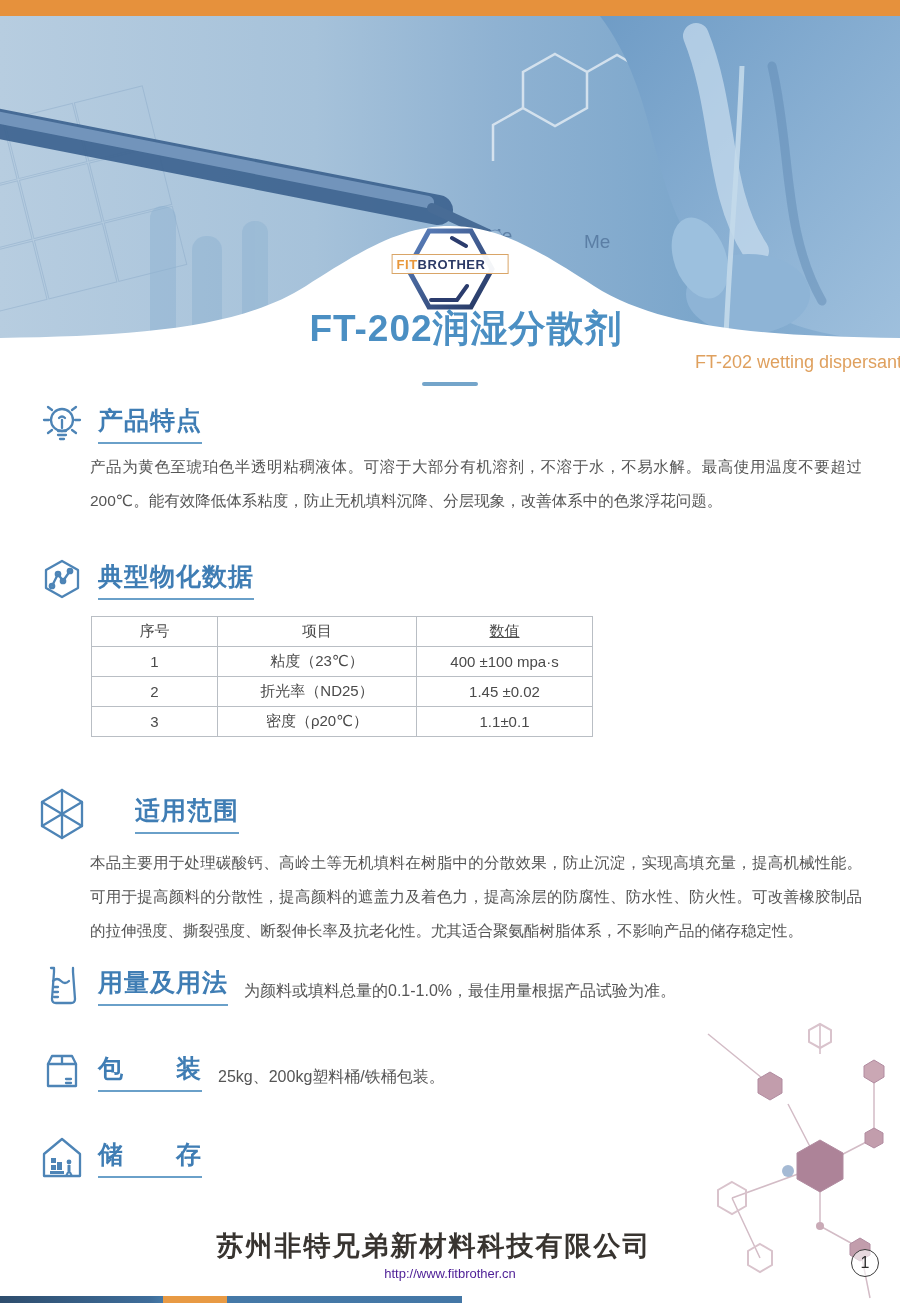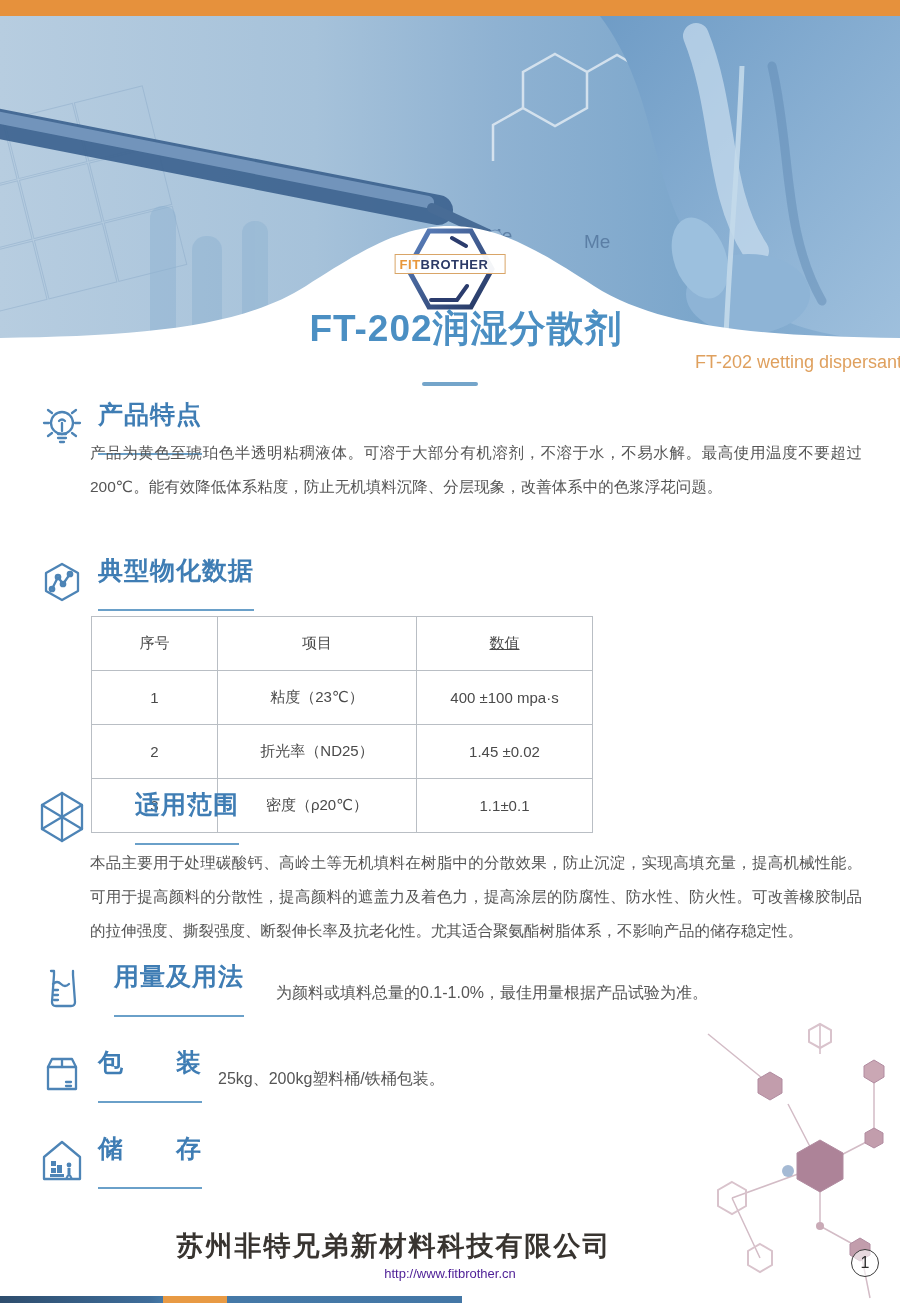--- a/index.html
+++ b/index.html
@@ -8,21 +8,21 @@
     font-family:"Liberation Sans","DejaVu Sans",sans-serif;overflow:hidden;
   }
   .topbar{position:absolute;left:0;top:0;width:900px;height:16px;background:#e6913c;}
   .hero{position:absolute;left:0;top:16px;width:900px;height:330px;}
   .hero svg{display:block;width:900px;height:330px;}
 
   .logo{position:absolute;left:395px;top:226px;width:110px;height:86px;}
   .logo svg{position:absolute;left:0;top:0;}
   .logo-text{
     position:absolute;left:50%;top:38px;transform:translate(-50%,-50%);
-    background:rgba(255,255,255,.95);border:1px solid #d9a567;padding:2px 16px 1px 4px;
+    background:rgba(255,255,255,.95);border:1px solid #d9a567;padding:2px 22px 1px 4px;
     font-size:13px;font-weight:bold;letter-spacing:.5px;white-space:nowrap;
   }
   .logo-text .fit{color:#e8973b;}
   .logo-text .brother{color:#2c3a66;}
 
   .title{
     position:absolute;left:16px;top:304px;width:900px;margin:0;text-align:center;
     font-size:37px;font-weight:bold;color:#4b8fc3;letter-spacing:1px;
   }
   .subtitle{
@@ -31,40 +31,40 @@
   }
   .subtitle-rule{
     position:absolute;left:422px;top:382px;width:56px;height:4px;
     background:#74a5ca;border-radius:2px;
   }
 
   .sec-row{position:absolute;left:36px;display:flex;align-items:center;}
   .sec-icon{flex:0 0 auto;width:52px;height:52px;display:flex;align-items:center;justify-content:center;}
   .sec-h{
     margin:0 0 0 10px;font-size:25px;font-weight:bold;color:#3f7db4;letter-spacing:1px;
-    border-bottom:2px solid #6aa0c9;padding-bottom:22px;white-space:pre;
+    border-bottom:2px solid #6aa0c9;padding-bottom:5px;white-space:pre;
   }
   .sec-inline-body{margin-left:16px;padding-top:10px;font-size:16px;color:#555;}
   .sec-lines{margin-left:16px;padding-top:6px;font-size:15.5px;color:#555;line-height:25px;}
 
   .body-par{
     position:absolute;left:90px;width:772px;margin:0;
     font-size:15.5px;color:#555;line-height:34px;text-align:justify;
   }
 
   .spec-table{position:absolute;left:91px;top:616px;border-collapse:collapse;}
   .spec-table td,.spec-table th{
     border:1px solid #b9bec4;height:29px;text-align:center;vertical-align:middle;
-    font-size:15px;font-weight:normal;color:#4a4a4a;padding:12px 6px;
+    font-size:15px;font-weight:normal;color:#4a4a4a;padding:0 6px;
   }
   .col-a{width:113px;} .col-b{width:186px;} .col-c{width:163px;text-decoration:underline;}
 
   .footer-company{
     position:absolute;left:0;top:1228px;width:788px;margin:0;text-align:center;
-    font-size:27px;font-weight:bold;color:#383430;letter-spacing:2px;
+    font-size:27px;font-weight:bold;color:#383430;letter-spacing:2px;padding-left:40px;
   }
   .footer-url{
     position:absolute;left:0;top:1266px;width:900px;text-align:center;
     font-size:13px;color:#4c1d95;
   }
   .bottombar{
     position:absolute;left:0;bottom:0;width:462px;height:7px;
     background:linear-gradient(90deg,
       #2e4d6d 0px,#3e6d9a 150px,#4579a7 163px,
       #e89a44 163px,#e89a44 227px,
@@ -171,21 +171,21 @@
         <g class="icon-stroke">
           <circle cx="24" cy="22" r="11"></circle>
           <path d="M20,33 h8 M20,37 h8 M22,41 h4"></path>
           <path d="M21,20 q3,-3 6,0 M24,22 v8"></path>
           <path d="M6,22 h5 M37,22 h5 M10,9 l4,3 M38,9 l-4,3 M10,35 l4,-3 M38,35 l-4,-3"></path>
         </g>
       </svg>
     </span>
     <h2 class="sec-h">产品特点</h2>
   </div>
-  <p class="body-par" style="top:436px;">产品为黄色至琥珀色半透明粘稠液体。可溶于大部分有机溶剂，不溶于水，不易水解。最高使用温度不要超过200℃。能有效降低体系粘度，防止无机填料沉降、分层现象，改善体系中的色浆浮花问题。</p>
+  <p class="body-par" style="top:450px;">产品为黄色至琥珀色半透明粘稠液体。可溶于大部分有机溶剂，不溶于水，不易水解。最高使用温度不要超过200℃。能有效降低体系粘度，防止无机填料沉降、分层现象，改善体系中的色浆浮花问题。</p>
 
   <div class="sec-row" style="top:554px;">
     <span class="sec-icon">
       <svg width="46" height="46" viewBox="0 0 46 46">
         <g class="icon-stroke">
           <path d="M23,4 L39,13 V31 L23,40 L7,31 V13 Z"></path>
           <path d="M13,29 L19,17 L24,24 L31,14"></path>
           <circle cx="13" cy="29" r="2.2"></circle>
             <circle cx="19" cy="17" r="2.2"></circle>
             <circle cx="24" cy="24" r="2.2"></circle>
@@ -229,21 +229,21 @@
         <g class="icon-stroke">
           <path d="M25,3 L45,15 V39 L25,51 L5,39 V15 Z"></path>
           <path d="M25,3 V51 M5,15 L45,39 M45,15 L5,39"></path>
         </g>
       </svg>
     </span>
     <h2 class="sec-h">适用范围</h2>
   </div>
   <p class="body-par" style="top:846px;">本品主要用于处理碳酸钙、高岭土等无机填料在树脂中的分散效果，防止沉淀，实现高填充量，提高机械性能。可用于提高颜料的分散性，提高颜料的遮盖力及着色力，提高涂层的防腐性、防水性、防火性。可改善橡胶制品的拉伸强度、撕裂强度、断裂伸长率及抗老化性。尤其适合聚氨酯树脂体系，不影响产品的储存稳定性。</p>
 
-  <div class="sec-row" style="top:960px;gap:16px;">
+  <div class="sec-row" style="top:960px;">
     <span class="sec-icon">
       <svg width="42" height="46" viewBox="0 0 42 46">
         <g class="icon-stroke">
           <path d="M10,5 L13,5 L13,9 L11,36 Q11,40 15,40 L30,40 Q34,40 34,36 L32,9 L32,5"></path>
           <path d="M12,18 q4,-4 8,0 t8,0"></path>
           <path d="M13,24 h4 M13,29 h4 M13,34 h4"></path>
         </g>
       </svg>
     </span>
     <h2 class="sec-h">用量及用法</h2>

